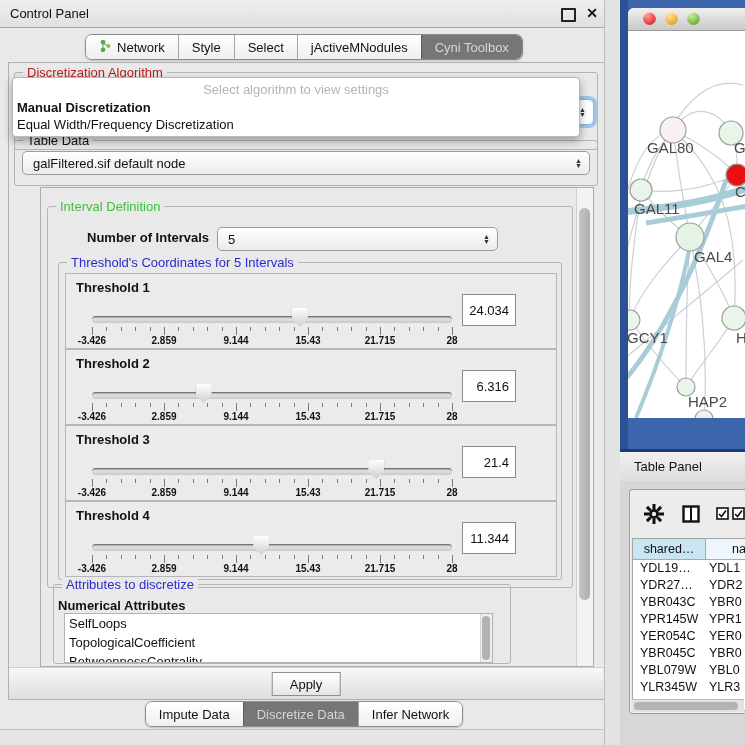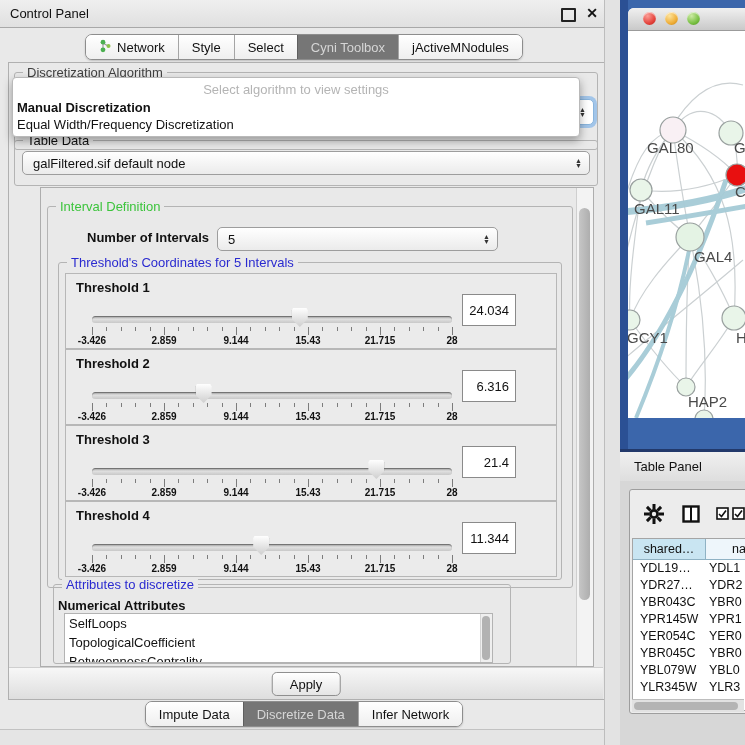--- a/index.html
+++ b/index.html
@@ -19,21 +19,21 @@
   .tab:first-child{border-left:none;}
   .tab.sel{background:#767676;color:#d6d6d6;border-left-color:#5f5f5f;}
   #tabbar{left:0;top:34px;}
 
   #outer-panel{left:8px;top:62px;width:595px;height:636px;border:1px solid #b0b0b0;}
 
   .groupbox{position:absolute;border:1px solid #b4b4b4;border-radius:3px;}
   .grouptitle{position:absolute;top:-8px;left:8px;background:#e9e9e9;padding:0 4px;line-height:15px;white-space:nowrap;}
   .t-green{color:#3cc43c;}
   .t-blue{color:#2a2ad0;}
-  .t-gray{color:#404040;}
+  .t-gray{color:#b91c1c;}
 
   .combo{position:absolute;border:1px solid #9d9d9d;border-radius:5px;background:linear-gradient(#ffffff,#ebebeb);display:flex;align-items:center;padding-left:10px;box-sizing:border-box;}
   .spin{position:absolute;right:7px;top:50%;transform:translateY(-50%);display:flex;flex-direction:column;align-items:center;font-size:7px;line-height:5px;color:#333;}
 
   #popup{left:12px;top:77px;width:566px;height:58px;background:#fff;border:1px solid #b9b9b9;border-radius:4px;box-shadow:0 4px 10px rgba(0,0,0,.35);z-index:40;}
   #popup-hint{top:4px;left:0;width:100%;text-align:center;color:#b4b4b4;}
   #popup-opt1{top:22px;left:4px;font-weight:bold;}
   #popup-opt2{top:39px;left:4px;}
   #algo-frag{left:548px;top:99px;width:44px;height:24px;border-radius:5px;background:#fff;border:1px solid #8ab5dd;box-shadow:0 0 0 3px rgba(104,168,233,.55);z-index:10;}
 
@@ -50,21 +50,21 @@
   .thr-scale{position:absolute;left:26px;top:61px;width:360px;height:12px;font-size:10px;font-weight:bold;}
   .thr-scale span{position:absolute;width:64px;margin-left:-32px;text-align:center;}
   .thr-value{position:absolute;left:396px;top:20px;width:54px;height:32px;border:1px solid #8a8a8a;background:#fff;display:flex;align-items:center;justify-content:flex-end;padding-right:6px;box-sizing:border-box;}
 
   #attr-list{position:absolute;left:10px;top:28px;width:427px;height:48px;background:#fff;border:1px solid #b3b3b3;overflow:hidden;}
   .list-item{line-height:19px;padding-left:4px;white-space:nowrap;}
   #attr-vscroll{position:absolute;right:0;top:0;width:11px;height:100%;background:#efefef;border-left:1px solid #d5d5d5;}
   #attr-vscroll .thumb{position:absolute;left:1px;top:2px;width:8px;height:44px;border-radius:4px;background:#b2b2b2;}
 
   #apply-strip{left:9px;top:667px;width:594px;height:31px;background:linear-gradient(#f7f7f7,#dedede);border-top:1px solid #cfcfcf;}
-  #apply-btn{position:absolute;left:50%;transform:translateX(-50%);top:4px;height:22px;padding:0 17px;border:1px solid #8f8f8f;border-radius:5px;background:linear-gradient(#ffffff,#e5e5e5);display:flex;align-items:center;}
+  #apply-btn{position:absolute;left:50%;transform:translateX(-50%);top:4px;height:22px;padding:0 17px;border:1px solid #8f8f8f;border-radius:0;background:linear-gradient(#ffffff,#e5e5e5);display:flex;align-items:center;}
   #bottom-tabbar{left:0;top:701px;}
   #bottom-strip{left:0;top:729px;width:608px;height:16px;background:#e5e5e5;border-top:1px solid #c2c2c2;}
 
   
   #right-bg{left:604px;top:0;width:16px;height:745px;background:#e3e3e3;border-left:1px solid #bdbdbd;}
   #blue-bg{left:620px;top:0;width:125px;height:745px;background:#3b66ab;}
   #blue-dark{left:620px;top:0;width:8px;height:745px;background:#2b5094;}
 
   #net-window{left:628px;top:8px;width:117px;height:410px;background:#fff;border-radius:6px 0 0 0;overflow:hidden;}
   #net-titlebar{position:absolute;left:0;top:0;width:100%;height:22px;background:linear-gradient(#f0f0f0,#c9c9c9);border-bottom:1px solid #9b9b9b;}
@@ -111,25 +111,25 @@
               <circle cx="9.5" cy="7" r="2" fill="#8bc34a"></circle>
             </svg></span>
           <span>Network</span>
         </div>
         <div class="tab">
           <span>Style</span>
         </div>
         <div class="tab">
           <span>Select</span>
         </div>
+        <div class="tab">
+          <span>jActiveMNodules</span>
+        </div>
         <div class="tab sel">
           <span>Cyni Toolbox</span>
-        </div>
-        <div class="tab">
-          <span>jActiveMNodules</span>
         </div>
       </div>
   </div>
 
   <div id="outer-panel" class="abs"></div>
 
   <div class="groupbox" style="left:14px;top:72px;width:582px;height:76px;">
     <span class="grouptitle t-gray">Discretization Algorithm</span>
   </div>
   <div id="algo-frag" class="abs">

